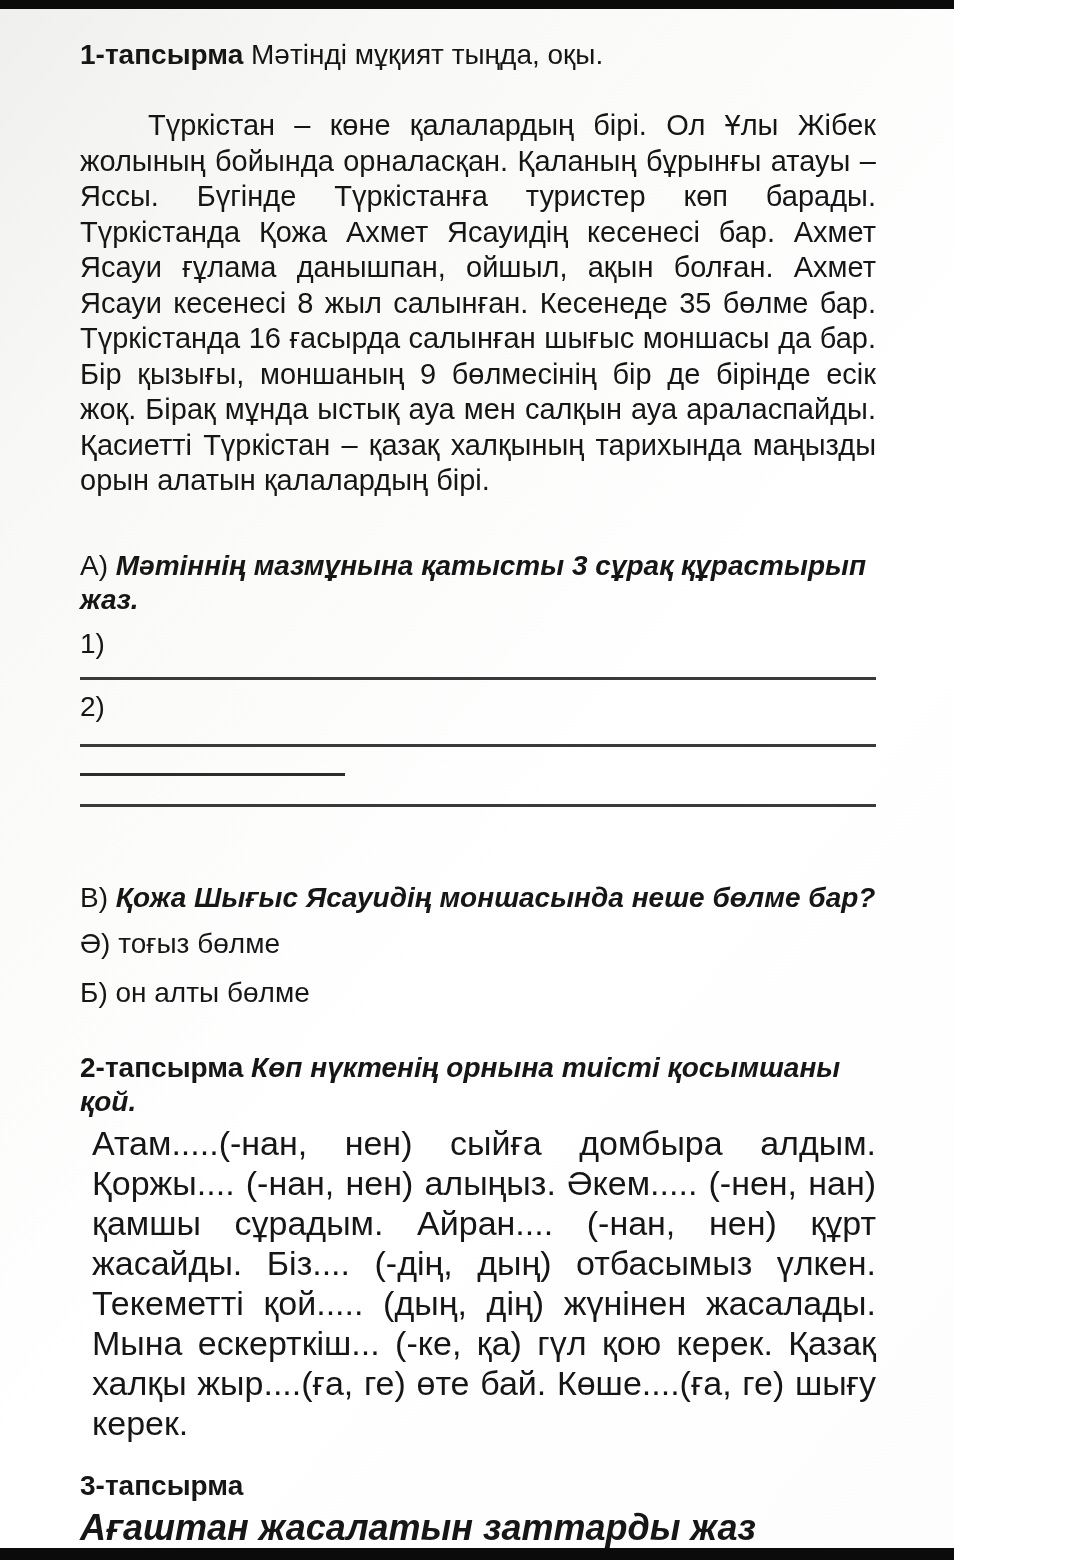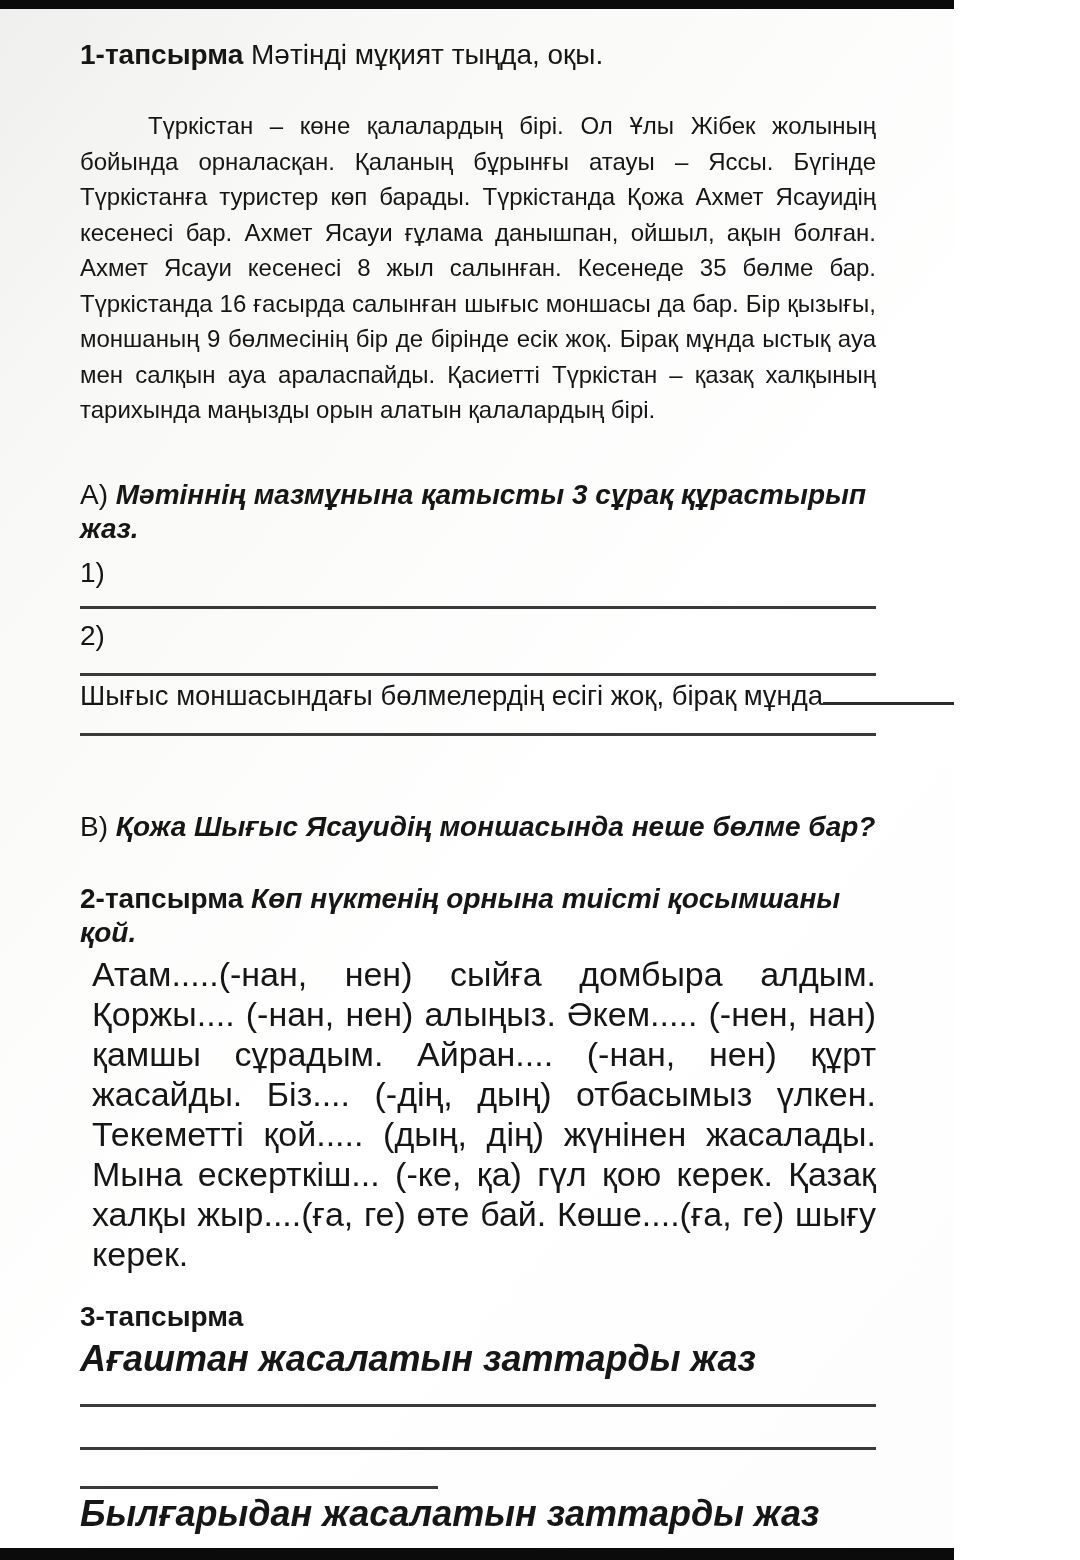--- a/index.html
+++ b/index.html
@@ -14,21 +14,21 @@
   }
   .bar{position:absolute;left:0;right:0;background:#0b0b0b;}
   .bar.top{top:0;height:9px;}
   .bar.bottom{bottom:0;height:12px;}
   .content{position:absolute;left:80px;right:78px;top:38px;}
   .t-heading{font-size:28px;line-height:34px;margin:0;}
   .b{font-weight:bold;}
   .bi{font-weight:bold;font-style:italic;}
   .body-par{
     margin:36px 0 0 0;
-    font-size:24px;
+    font-size:29px;
     line-height:35.5px;
     text-align:justify;
     text-indent:68px;
   }
   .sect-head{margin:50px 0 0 0;font-size:28px;line-height:34px;}
   .num-item{margin:10px 0 0 0;font-size:28px;line-height:34px;}
   .rule{border:0;border-bottom:3px solid #3a3a3a;height:0;margin:0;}
   .rule.r1{margin-top:16px;}
   .rule.r2{margin-top:20px;}
   .sentence{margin:2px 0 0 0;font-size:27.5px;line-height:35px;white-space:nowrap;}
@@ -60,24 +60,26 @@
     <p class="t-heading"><span class="b">1-тапсырма</span><span> Мәтінді мұқият тыңда, оқы.</span></p>
 
     <p class="body-par">Түркістан – көне қалалардың бірі. Ол Ұлы Жібек жолының бойында орналасқан. Қаланың бұрынғы атауы – Яссы. Бүгінде Түркістанға туристер көп барады. Түркістанда Қожа Ахмет Ясауидің кесенесі бар. Ахмет Ясауи ғұлама данышпан, ойшыл, ақын болған. Ахмет Ясауи кесенесі 8 жыл салынған. Кесенеде 35 бөлме бар. Түркістанда 16 ғасырда салынған шығыс моншасы да бар. Бір қызығы, моншаның 9 бөлмесінің бір де бірінде есік жоқ. Бірақ мұнда ыстық ауа мен салқын ауа араласпайды. Қасиетті Түркістан – қазақ халқының тарихында маңызды орын алатын қалалардың бірі.</p>
 
     <p class="sect-head"><span>А) </span><span class="bi">Мәтіннің мазмұнына қатысты 3 сұрақ құрастырып жаз.</span></p>
     <p class="num-item">1)</p>
     <div class="rule r1"></div>
     <p class="num-item">2)</p>
     <div class="rule r2"></div>
 
-    <p class="sentence"><span>Шығыс моншасындағы бөлмелердің есігі жоқ, бірақ мұнда</span><span class="inline-line"></span></p>
+    <p class="sentence"><span class="inline-line"></span></p>
     <div class="rule after-b"></div>
 
     <p class="sect-head v"><span>В) </span><span class="bi">Қожа Шығыс Ясауидің моншасында неше бөлме бар?</span></p>
+    <p class="option"><span>Ә) </span><span>тоғыз бөлме</span></p>
+    <p class="option"><span>Б) </span><span>он алты бөлме</span></p>
 
     <p class="task2-head"><span class="b">2-тапсырма</span><span class="bi"> Көп нүктенің орнына тиісті қосымшаны қой.</span></p>
     <p class="task2-par">Атам.....(-нан, нен) сыйға домбыра алдым. Қоржы.... (-нан, нен) алыңыз. Әкем..... (-нен, нан) қамшы сұрадым. Айран.... (-нан, нен) құрт жасайды. Біз.... (-дің, дың) отбасымыз үлкен. Текеметті қой..... (дың, дің) жүнінен жасалады. Мына ескерткіш... (-ке, қа) гүл қою керек. Қазақ халқы жыр....(ға, ге) өте бай. Көше....(ға, ге) шығу керек.</p>
 
     <p class="task3-head b">3-тапсырма</p>
     <p class="task3-prompt bi">Ағаштан жасалатын заттарды жаз</p>
     <div class="rule t3a"></div>
     <div class="rule t3b"></div>
     <div class="rule t3short"></div>
     <p class="task3-prompt bi">Былғарыдан жасалатын заттарды жаз</p>

